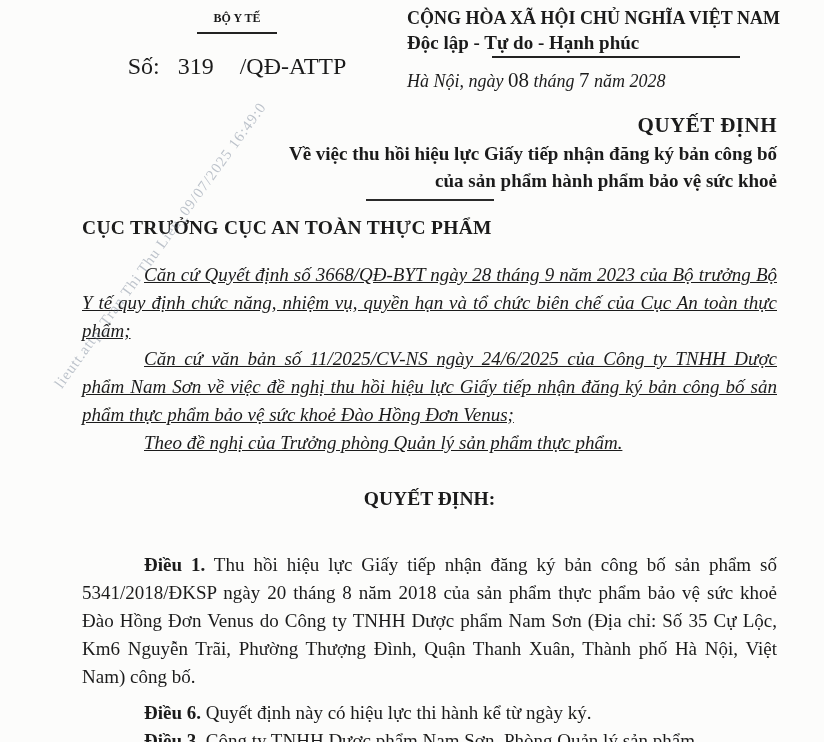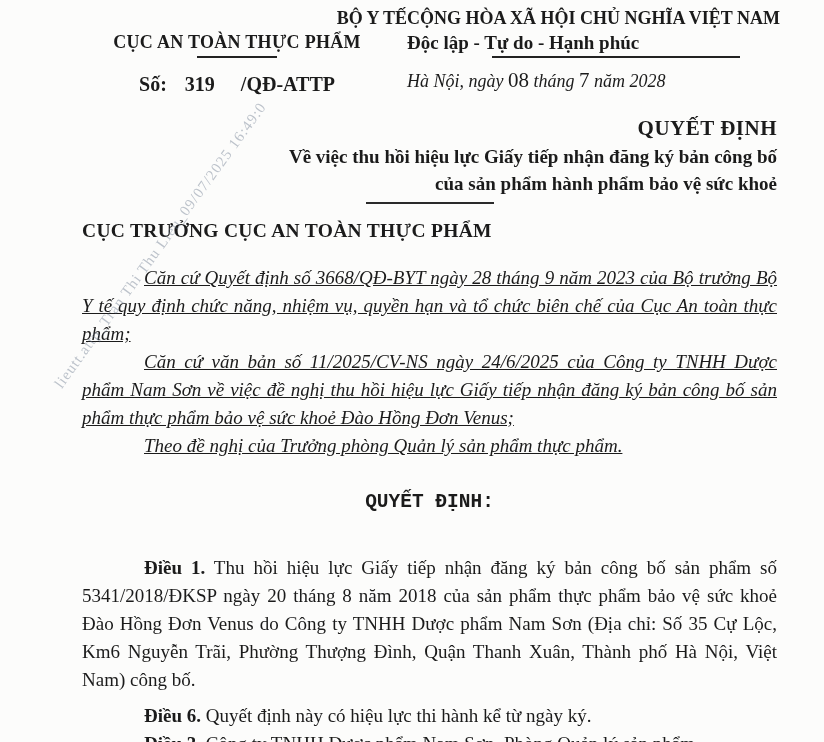--- a/index.html
+++ b/index.html
@@ -18,61 +18,60 @@
     transform-origin:0 50%;
     font-size:15px;
     letter-spacing:1px;
     white-space:nowrap;
     color:rgba(100,115,135,0.42);
     pointer-events:none;
   }
   .header { display:flex; padding-top:6px; }
   .header-left { width:340px; margin-left:67px; text-align:center; }
   .header-right { flex:1; }
-  .ministry { font-weight:bold; font-size:18px; line-height:24px;text-align:right; }
+  .ministry { font-weight:bold; font-size:12px; line-height:24px; }
   .department { font-weight:bold; font-size:18px; line-height:24px; letter-spacing:0.3px; }
   .hl-underline { width:80px; border-top:2px solid #222; margin:2px auto 0; }
-  .number-line { margin-top:14px; font-size:20px; line-height:24px;font-weight:bold; }
+  .number-line { margin-top:20px; font-size:24px; line-height:24px; }
   .number-line .num { margin-left:18px; }
   .number-line .sym { margin-left:26px; }
   .national-title { font-weight:bold; font-size:18px; line-height:24px; }
   .motto { font-weight:bold; font-size:19px; line-height:26px; }
   .motto-underline { width:248px; border-top:2px solid #222; margin:0 auto 0; }
   .date-line { margin-top:10px; font-style:italic; font-size:18px; line-height:24px; }
   .date-line .filled { font-style:normal; font-size:21px; }
   .title { text-align:right; font-weight:bold; font-size:21px; line-height:28px; margin:18px 0 0; letter-spacing:0.5px; }
   .subtitle { text-align:right; font-weight:bold; font-size:19px; line-height:25px; margin:2px 0 0; }
   .title-divider { width:128px; border-top:2px solid #2a2a2a; margin:6px auto 0; }
   .issuer { font-weight:bold; font-size:19.5px; line-height:26px; margin:14px 0 0; letter-spacing:0.3px; }
   .body-text { padding:0 47px 0 82px; }
   .preamble { margin-top:20px;text-decoration:underline; }
   .preamble p {
     margin:0; font-style:italic; font-size:19px; line-height:28px;
     text-align:justify; text-indent:62px;
   }
-  .decision-heading { text-align:center; font-weight:bold; font-size:19.5px; line-height:28px; margin:28px 0 0;font-family:Liberation Mono, monospace; }
+  .decision-heading { text-align:center; font-weight:bold; font-size:19.5px; line-height:28px; margin:28px 0 0; }
   .articles { margin-top:38px; }
   .articles p {
     margin:0; font-size:19px; line-height:28px;
     text-align:justify; text-indent:62px;
   }
   .articles p.art-2 { margin-top:8px; }
   .art-label { font-weight:bold; }
 </style>
 </head>
 <body>
 
 <div class="page">
 
   <div class="watermark">lieutt.attp_Tran Thi Thu Lieu_09/07/2025 16:49:0</div>
 
   <div class="header">
     <div class="header-left">
       <div class="ministry">BỘ Y TẾ</div>
-      <div class="department">CỤC AN TOÀN THỰC PHẨM</div>
       <div class="hl-underline"></div>
       <div class="number-line">
         <span>Số:</span><span class="num">319</span><span class="sym">/QĐ-ATTP</span>
       </div>
     </div>
     <div class="header-right">
       <div class="national-title">CỘNG HÒA XÃ HỘI CHỦ NGHĨA VIỆT NAM</div>
       <div class="motto">Độc lập - Tự do - Hạnh phúc</div>
       <div class="motto-underline"></div>
       <div class="date-line">

